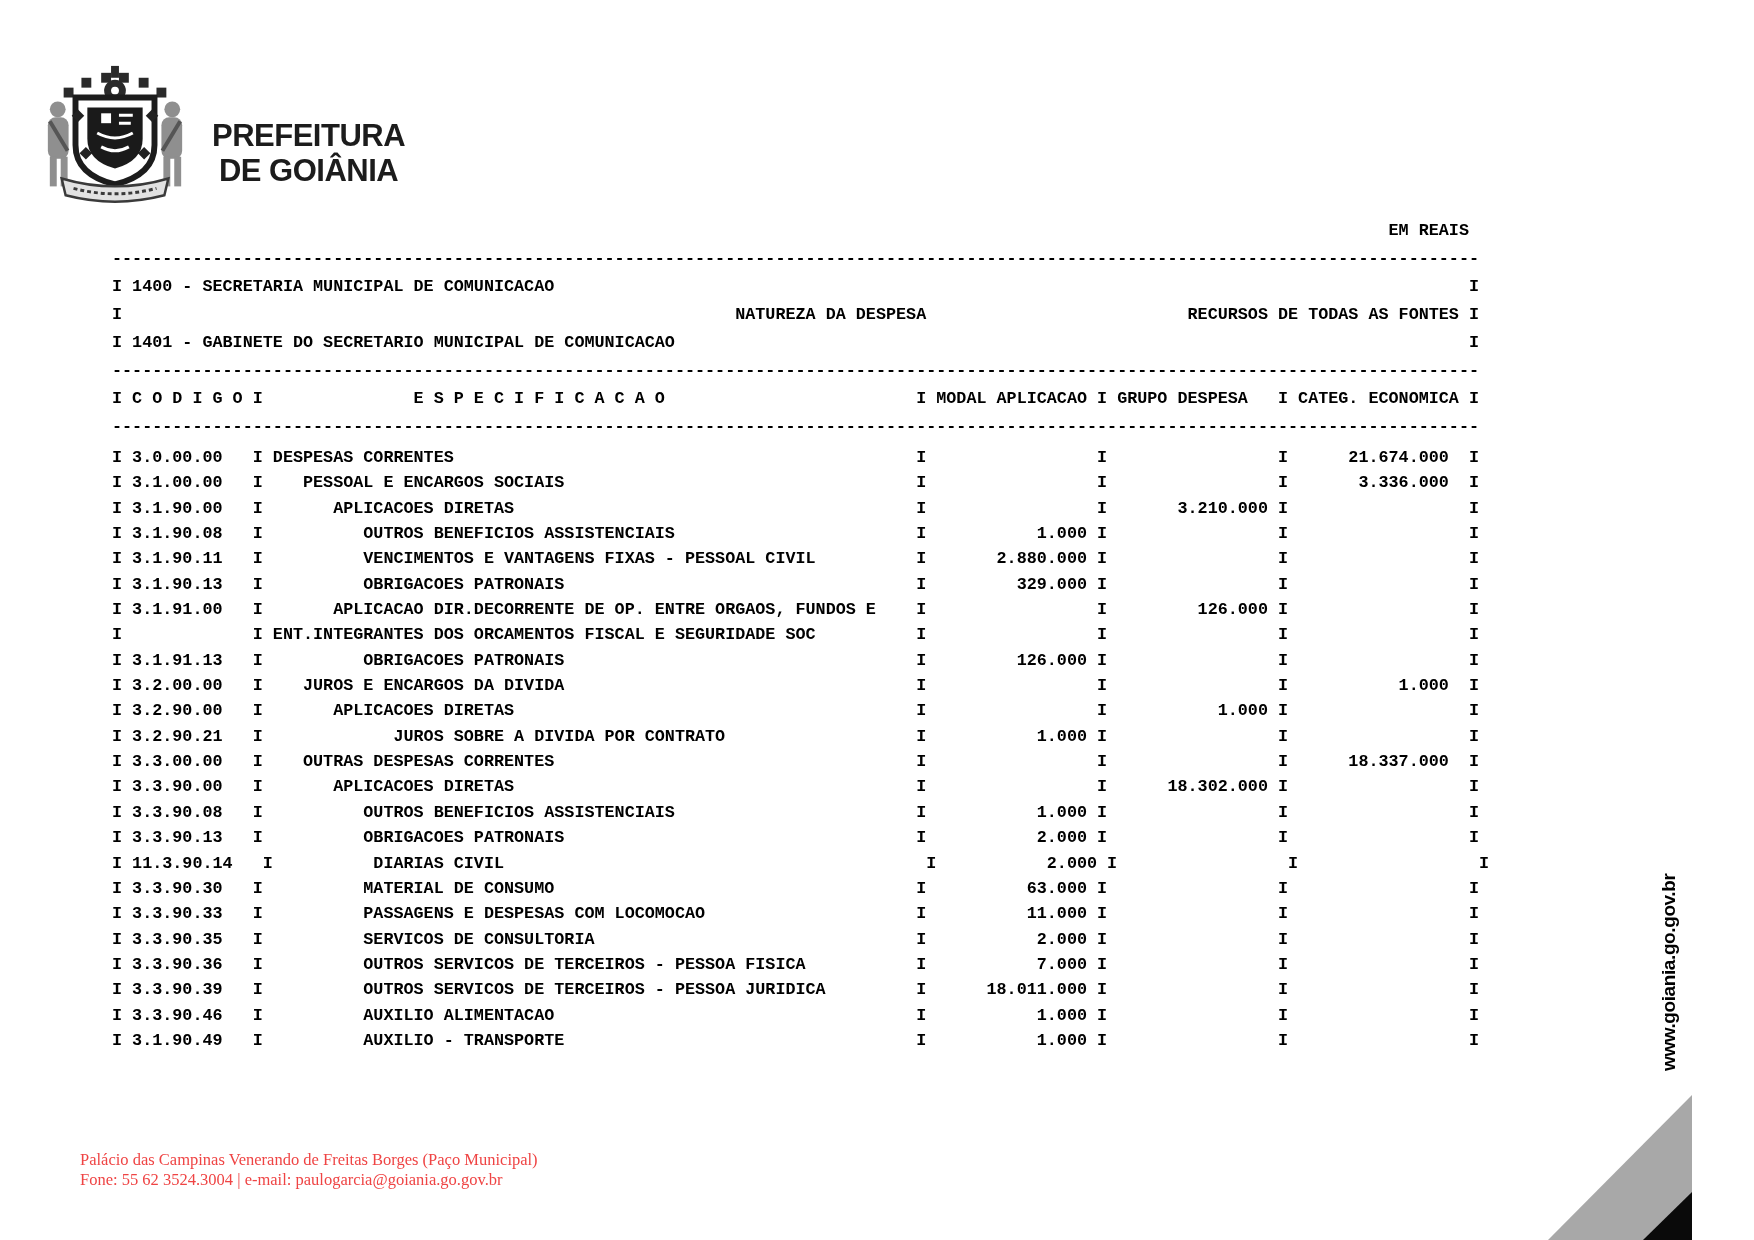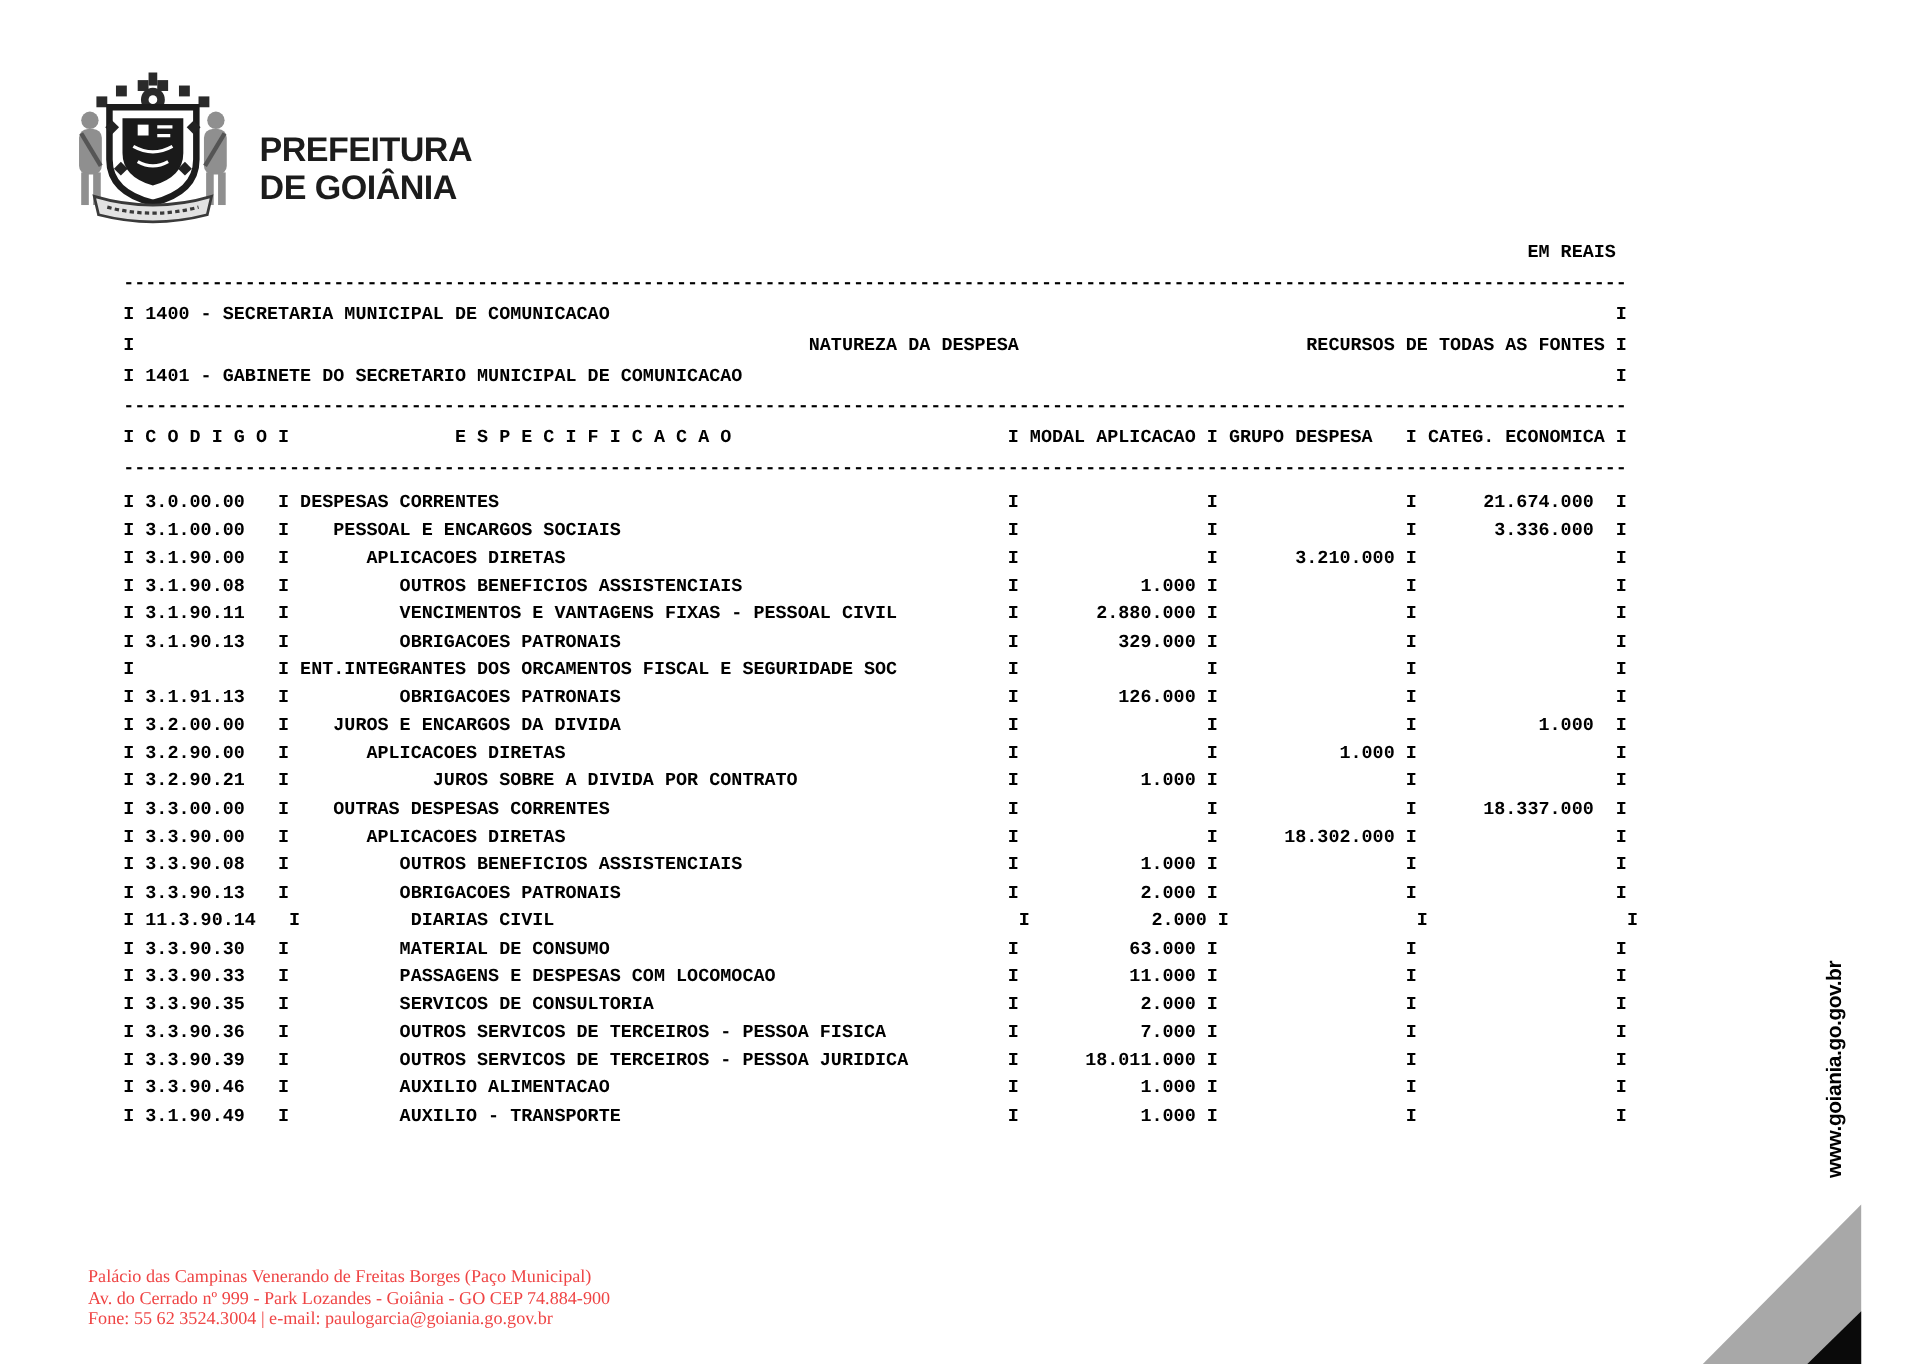--- a/index.html
+++ b/index.html
@@ -5,21 +5,21 @@
   * { margin:0; padding:0; box-sizing:border-box; }
   html,body { width:1754px; height:1240px; }
   body {
     position:relative;
     background:#ffffff;
     overflow:hidden;
     font-family:"Liberation Sans", sans-serif;
     color:#000;
   }
   
-  #logo { position:absolute; left:60px; top:60px; width:360px; height:160px; }
+  #logo { position:absolute; left:36px; top:60px; width:360px; height:160px;text-align:center; }
   #emblem { position:absolute; left:0; top:2px; width:158px; height:152px; }
   #wordmark {
     position:absolute; left:176px; top:58px;
     font-weight:700; font-size:31px; line-height:35px;
     letter-spacing:-0.5px; color:#1c1c1c;
   }
   
   #page-number {
     position:absolute; left:1756px; top:72px;
     font-family:"Liberation Serif", serif;
@@ -110,20 +110,21 @@
     <div>I C O D I G O I               E S P E C I F I C A C A O                         I MODAL APLICACAO I GRUPO DESPESA   I CATEG. ECONOMICA I</div>
     <div>----------------------------------------------------------------------------------------------------------------------------------------</div>
   </div>
 <div id="report-table" class="report-mono">
     <div>I 3.0.00.00   I DESPESAS CORRENTES                                              I                 I                 I      21.674.000  I</div>
     <div>I 3.1.00.00   I    PESSOAL E ENCARGOS SOCIAIS                                   I                 I                 I       3.336.000  I</div>
     <div>I 3.1.90.00   I       APLICACOES DIRETAS                                        I                 I       3.210.000 I                  I</div>
     <div>I 3.1.90.08   I          OUTROS BENEFICIOS ASSISTENCIAIS                        I           1.000 I                 I                  I</div>
     <div>I 3.1.90.11   I          VENCIMENTOS E VANTAGENS FIXAS - PESSOAL CIVIL          I       2.880.000 I                 I                  I</div>
     <div>I 3.1.90.13   I          OBRIGACOES PATRONAIS                                   I         329.000 I                 I                  I</div>
+    <div>I 3.1.91.00   I       APLICACAO DIR.DECORRENTE DE OP. ENTRE ORGAOS, FUNDOS E    I                 I         126.000 I                  I</div>
     <div>I             I ENT.INTEGRANTES DOS ORCAMENTOS FISCAL E SEGURIDADE SOC          I                 I                 I                  I</div>
     <div>I 3.1.91.13   I          OBRIGACOES PATRONAIS                                   I         126.000 I                 I                  I</div>
     <div>I 3.2.00.00   I    JUROS E ENCARGOS DA DIVIDA                                   I                 I                 I           1.000  I</div>
     <div>I 3.2.90.00   I       APLICACOES DIRETAS                                        I                 I           1.000 I                  I</div>
     <div>I 3.2.90.21   I             JUROS SOBRE A DIVIDA POR CONTRATO                   I           1.000 I                 I                  I</div>
     <div>I 3.3.00.00   I    OUTRAS DESPESAS CORRENTES                                    I                 I                 I      18.337.000  I</div>
     <div>I 3.3.90.00   I       APLICACOES DIRETAS                                        I                 I      18.302.000 I                  I</div>
     <div>I 3.3.90.08   I          OUTROS BENEFICIOS ASSISTENCIAIS                        I           1.000 I                 I                  I</div>
     <div>I 3.3.90.13   I          OBRIGACOES PATRONAIS                                   I           2.000 I                 I                  I</div>
     <div>I 11.3.90.14   I          DIARIAS CIVIL                                          I           2.000 I                 I                  I</div>
@@ -131,21 +132,20 @@
     <div>I 3.3.90.33   I          PASSAGENS E DESPESAS COM LOCOMOCAO                     I          11.000 I                 I                  I</div>
     <div>I 3.3.90.35   I          SERVICOS DE CONSULTORIA                                I           2.000 I                 I                  I</div>
     <div>I 3.3.90.36   I          OUTROS SERVICOS DE TERCEIROS - PESSOA FISICA           I           7.000 I                 I                  I</div>
     <div>I 3.3.90.39   I          OUTROS SERVICOS DE TERCEIROS - PESSOA JURIDICA         I      18.011.000 I                 I                  I</div>
     <div>I 3.3.90.46   I          AUXILIO ALIMENTACAO                                    I           1.000 I                 I                  I</div>
     <div>I 3.1.90.49   I          AUXILIO - TRANSPORTE                                   I           1.000 I                 I                  I</div>
   </div>
 
 <div id="page-footer">
   <div>Palácio das Campinas Venerando de Freitas Borges (Paço Municipal)</div>
-  <div>Av. do Cerrado nº 999 - Park Lozandes - Goiânia - GO CEP 74.884-900</div>
   <div>Fone: 55 62 3524.3004 | e-mail: paulogarcia@goiania.go.gov.br</div>
 </div>
 
 <div id="site-url">www.goiania.go.gov.br</div>
 
 <svg id="corner-decoration" viewBox="0 0 160 160" xmlns="http://www.w3.org/2000/svg">
   <polygon points="8,160 152,15 152,160" fill="#a8a8a8"></polygon>
   <polygon points="103,160 152,112 152,160" fill="#0a0a0a"></polygon>
 </svg>
 

